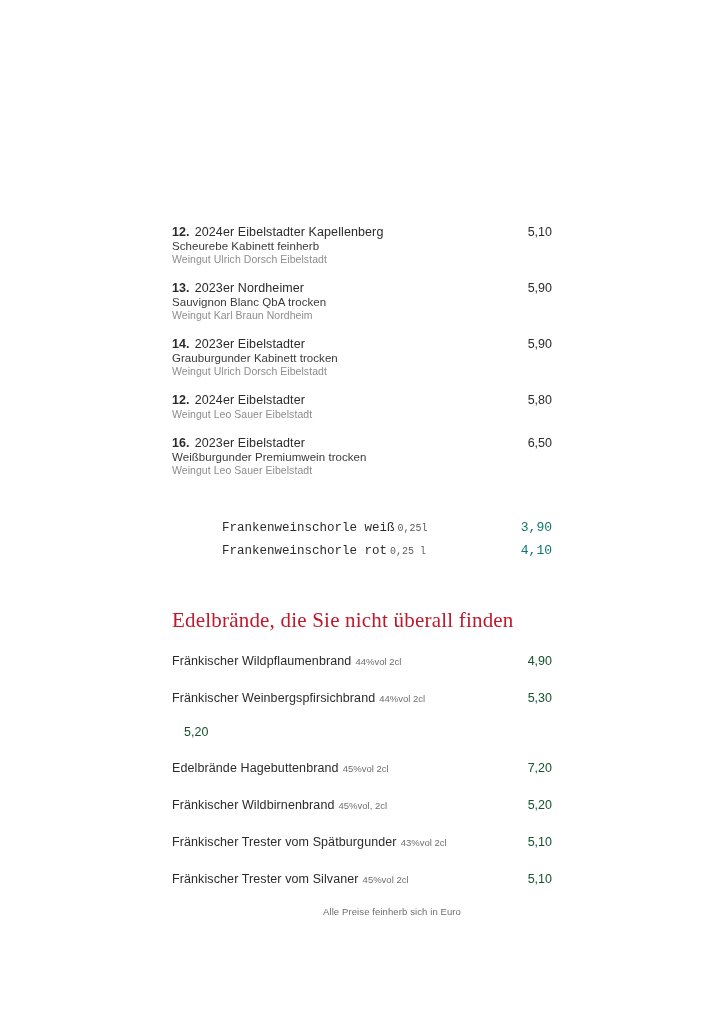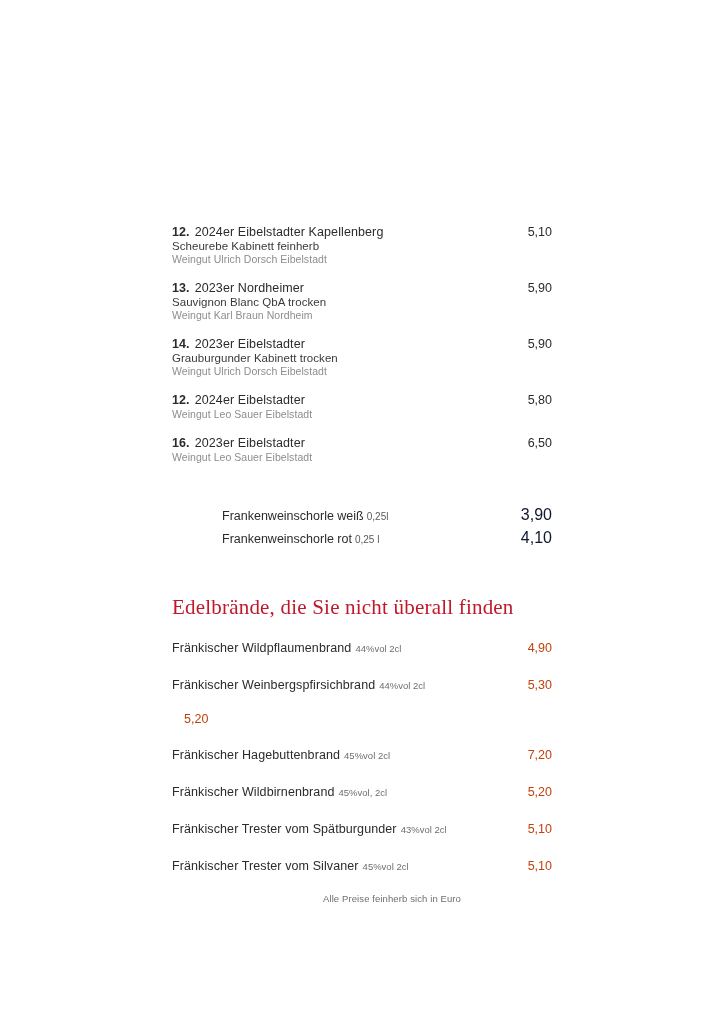--- a/index.html
+++ b/index.html
@@ -68,33 +68,34 @@
   .schorle-block {
     margin-top: 40px;
     margin-left: 50px;
     width: 330px;
   }
   .schorle-row {
     display: flex;
     align-items: baseline;
     justify-content: space-between;
     line-height: 1.45;
+    font-family: Liberation Mono, monospace;
   }
   .schorle-name {
     font-size: 12.5px;
     color: #2b2b2b;
   }
   .schorle-qty {
     font-size: 10px;
     color: #5a5a5a;
     margin-left: 3px;
   }
   .schorle-price {
-    font-size: 16px;
-    color: #0f172a;
+    font-size: 13px;
+    color: #0f766e;
     white-space: nowrap;
   }
 
   
   .section-title {
     margin-top: 46px;
     font-family: "Liberation Serif", serif;
     font-size: 21px;
     color: #c0182a;
     letter-spacing: 0.2px;
@@ -116,21 +117,21 @@
     letter-spacing: 0.1px;
   }
   .spirit-meta {
     font-size: 9.5px;
     color: #6e6e6e;
     margin-left: 4px;
     letter-spacing: 0;
   }
   .spirit-price {
     font-size: 12.5px;
-    color: #c2410c;
+    color: #14532d;
     white-space: nowrap;
     padding-left: 12px;
   }
 
   .footnote {
     margin-top: 6px;
     text-align: center;
     font-size: 9.5px;
     color: #6e6e6e;
     letter-spacing: 0.1px;
@@ -188,20 +189,21 @@
         <div class="wine-producer">Weingut Leo Sauer Eibelstadt</div>
       </div>
 
       <div class="wine-item">
         <div class="wine-row">
           <div class="wine-head">
             <span class="wine-num">16.</span><span>2023er Eibelstadter</span>
           </div>
           <div class="wine-price">6,50</div>
         </div>
+        <div class="wine-sub">Weißburgunder Premiumwein trocken</div>
         <div class="wine-producer">Weingut Leo Sauer Eibelstadt</div>
       </div>
 
     </div>
 
     <div class="schorle-block">
       <div class="schorle-row">
         <div>
           <span class="schorle-name">Frankenweinschorle weiß</span><span class="schorle-qty">0,25l</span>
         </div>
@@ -232,21 +234,21 @@
         </div>
         <div class="spirit-price">5,30</div>
       </div>
 
       <div class="spirit-row">
         <div class="spirit-price">5,20</div>
       </div>
 
       <div class="spirit-row">
         <div>
-          <span class="spirit-name">Fränkischer Hagebuttenbrand</span><span class="spirit-meta">45%vol 2cl</span>
+          <span class="spirit-name">Edelbrände Hagebuttenbrand</span><span class="spirit-meta">45%vol 2cl</span>
         </div>
         <div class="spirit-price">7,20</div>
       </div>
 
       <div class="spirit-row">
         <div>
           <span class="spirit-name">Fränkischer Wildbirnenbrand</span><span class="spirit-meta">45%vol, 2cl</span>
         </div>
         <div class="spirit-price">5,20</div>
       </div>

